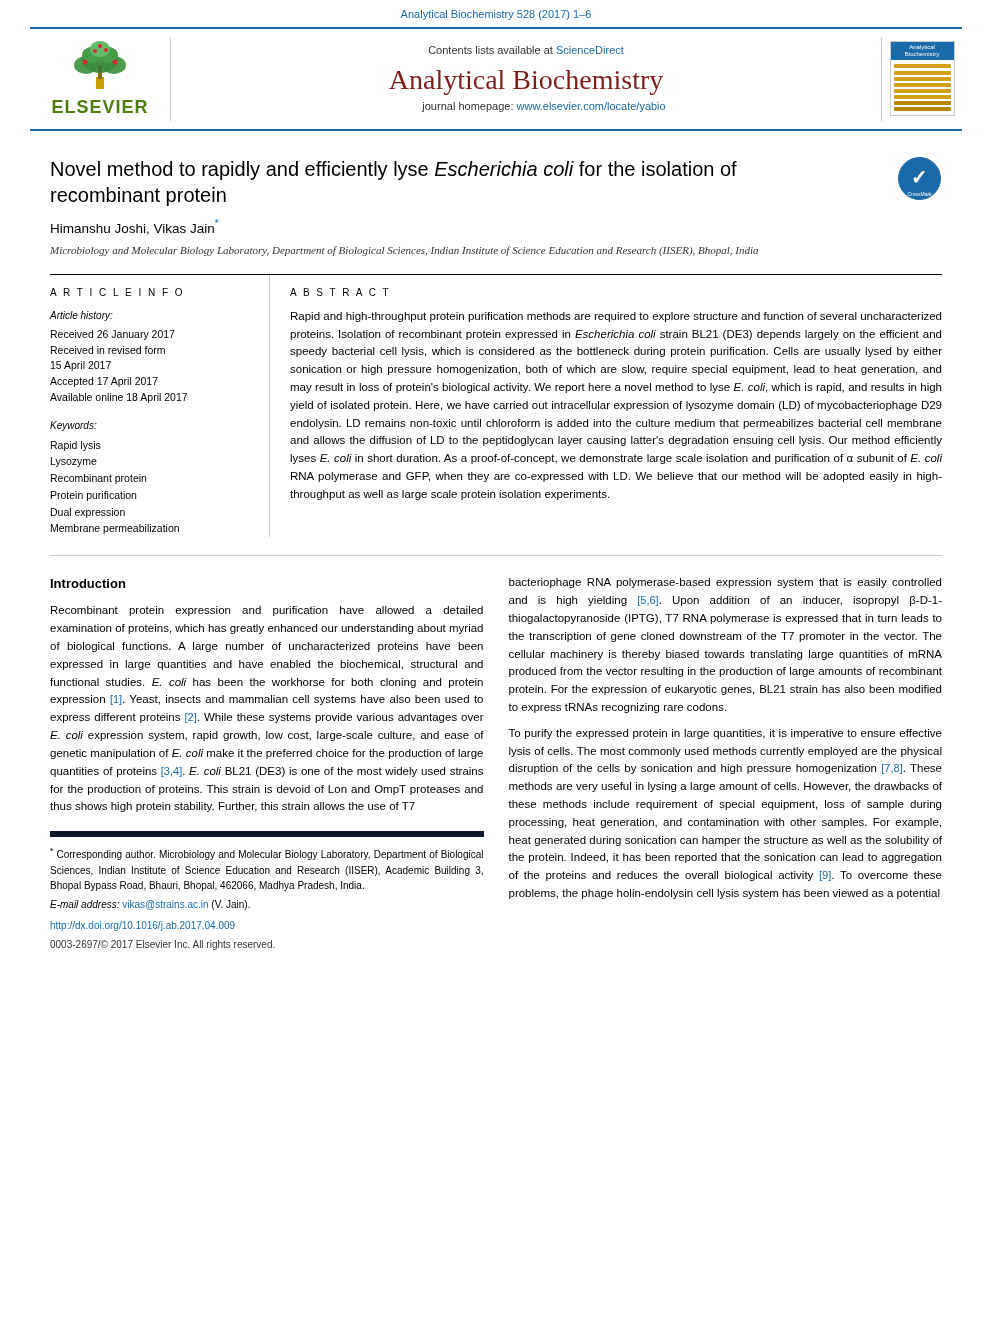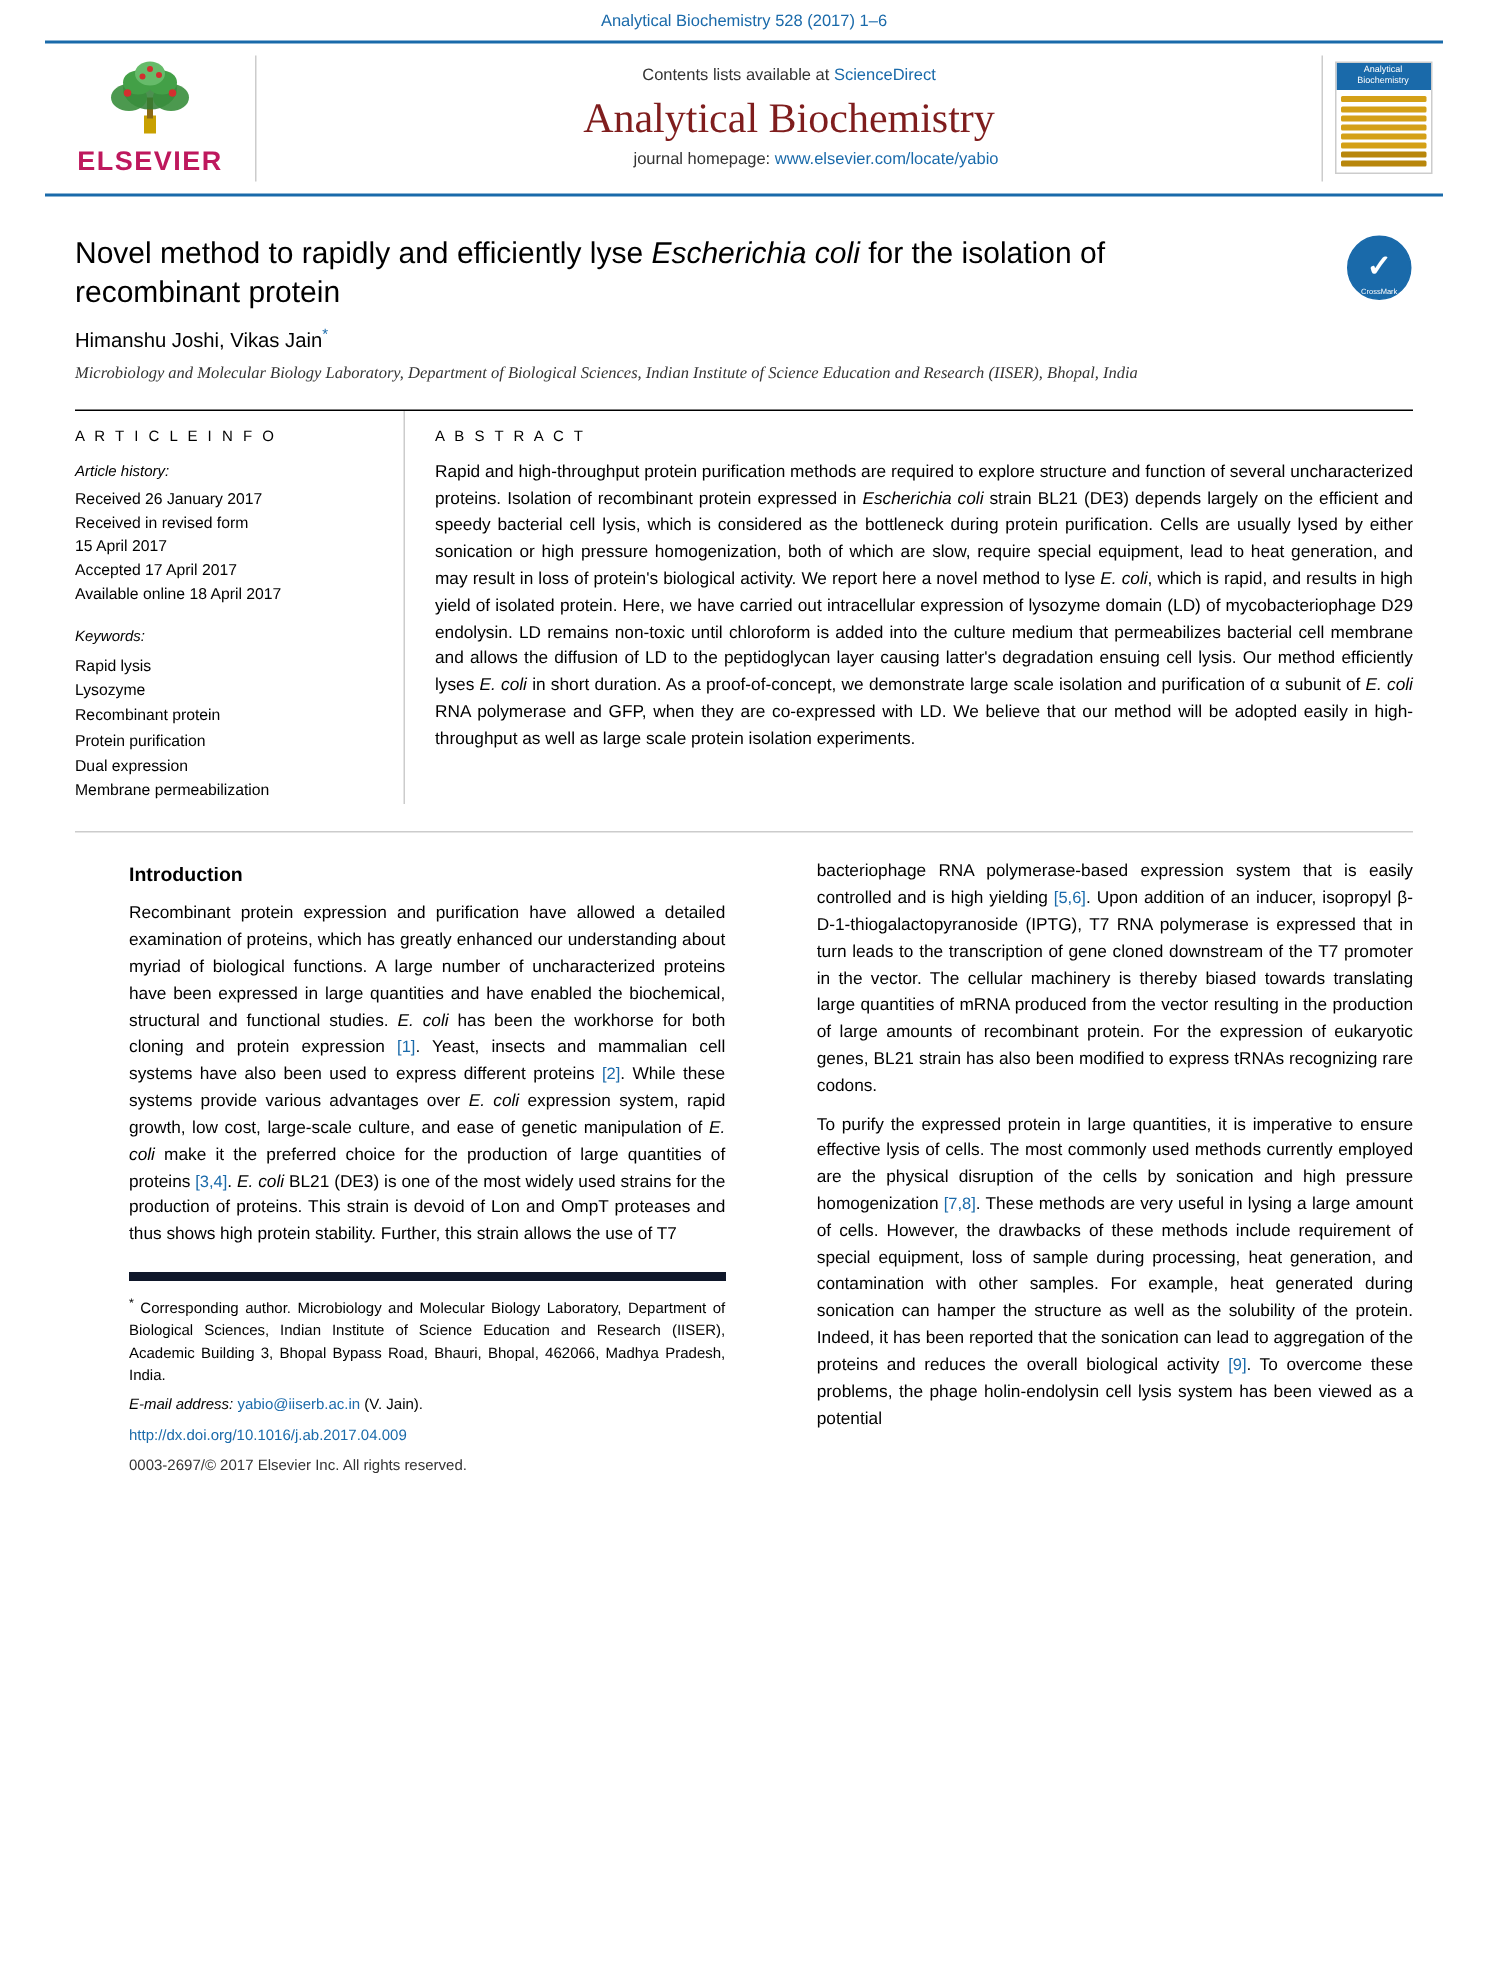--- a/index.html
+++ b/index.html
@@ -47,21 +47,21 @@
     }
 
     .elsevier-tree {
       width: 80px;
       height: 55px;
     }
 
     .elsevier-text {
       font-size: 18px;
       font-weight: bold;
-      color: #be185d;
+      color: #4d7c0f;
       font-family: Arial, sans-serif;
       letter-spacing: 1px;
       margin-top: 2px;
     }
 
     .journal-header-center {
       flex: 1;
       display: flex;
       flex-direction: column;
       align-items: center;
@@ -284,21 +284,20 @@
       gap: 25px;
     }
 
     .body-col {
       flex: 1;
       font-size: 11.5px;
       font-family: Arial, sans-serif;
       line-height: 1.55;
       text-align: justify;
       color: #000;
-      margin-left: 36px;
     }
 
     .intro-heading {
       font-size: 13px;
       font-weight: bold;
       font-family: Arial, sans-serif;
       margin-bottom: 8px;
       color: #000;
     }
 
@@ -485,21 +484,21 @@
       <div class="intro-heading">Introduction</div>
       <p class="body-text">
         Recombinant protein expression and purification have allowed a detailed examination of proteins, which has greatly enhanced our understanding about myriad of biological functions. A large number of uncharacterized proteins have been expressed in large quantities and have enabled the biochemical, structural and functional studies. <em>E. coli</em> has been the workhorse for both cloning and protein expression <span class="cite-link">[1]</span>. Yeast, insects and mammalian cell systems have also been used to express different proteins <span class="cite-link">[2]</span>. While these systems provide various advantages over <em>E. coli</em> expression system, rapid growth, low cost, large-scale culture, and ease of genetic manipulation of <em>E. coli</em> make it the preferred choice for the production of large quantities of proteins <span class="cite-link">[3,4]</span>. <em>E. coli</em> BL21 (DE3) is one of the most widely used strains for the production of proteins. This strain is devoid of Lon and OmpT proteases and thus shows high protein stability. Further, this strain allows the use of T7
       </p>
 
       <div class="footnote-section">
         <p class="footnote-text">
           <sup>*</sup> Corresponding author. Microbiology and Molecular Biology Laboratory, Department of Biological Sciences, Indian Institute of Science Education and Research (IISER), Academic Building 3, Bhopal Bypass Road, Bhauri, Bhopal, 462066, Madhya Pradesh, India.
         </p>
         <p class="footnote-text" style="margin-top:4px;">
-          <em>E-mail address:</em> <span class="footnote-link" style="cursor:pointer;">yabio@iiserb.ac.in</span> <span>(V. Jain).</span>
+          <em>E-mail address:</em> <span class="footnote-link" style="cursor:pointer;">vikas@strains.ac.in</span> <span>(V. Jain).</span>
         </p>
         <span class="doi-link" style="cursor:pointer;">http://dx.doi.org/10.1016/j.ab.2017.04.009</span>
         <p class="issn-line">0003-2697/© 2017 Elsevier Inc. All rights reserved.</p>
       </div>
     </div>
 
     <div class="body-col">
       <p class="body-text">
         bacteriophage RNA polymerase-based expression system that is easily controlled and is high yielding <span class="cite-link">[5,6]</span>. Upon addition of an inducer, isopropyl β-D-1-thiogalactopyranoside (IPTG), T7 RNA polymerase is expressed that in turn leads to the transcription of gene cloned downstream of the T7 promoter in the vector. The cellular machinery is thereby biased towards translating large quantities of mRNA produced from the vector resulting in the production of large amounts of recombinant protein. For the expression of eukaryotic genes, BL21 strain has also been modified to express tRNAs recognizing rare codons.
       </p>

